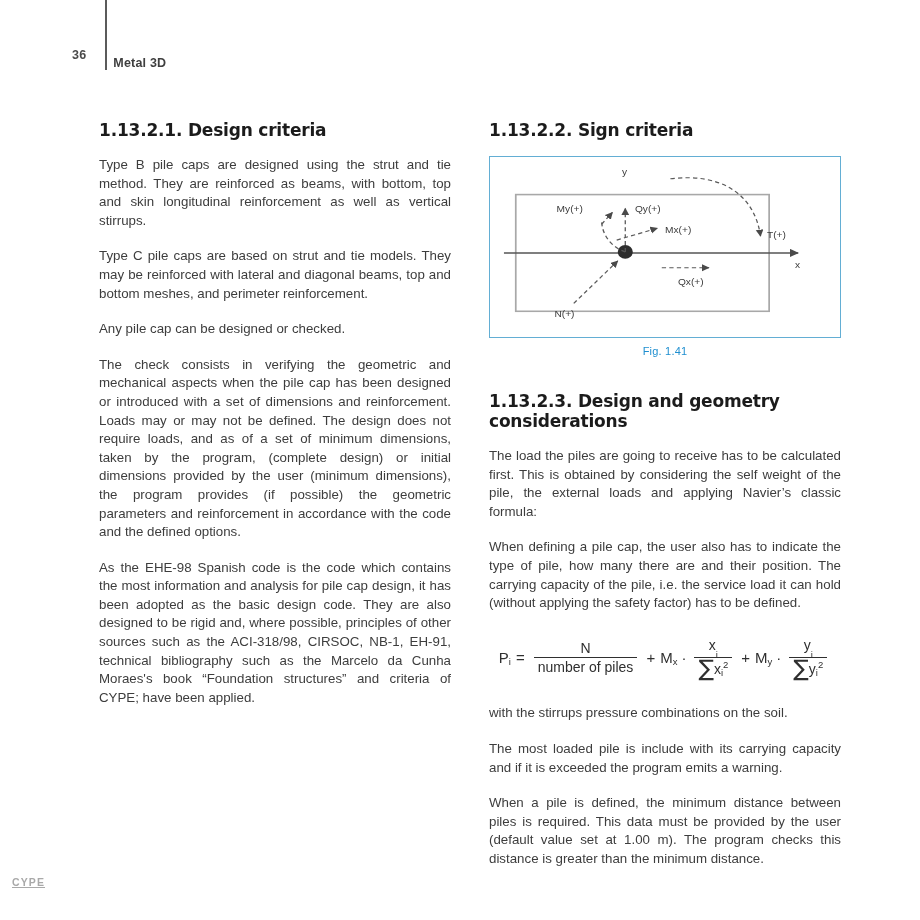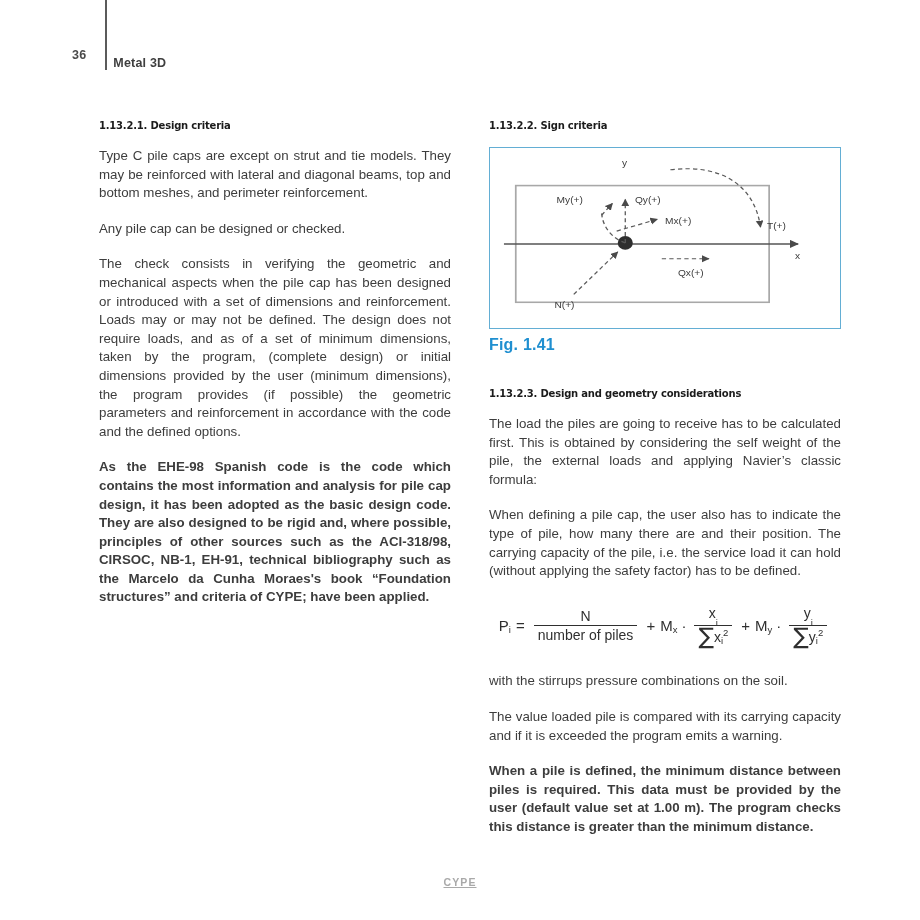--- a/index.html
+++ b/index.html
@@ -52,53 +52,54 @@
   .col {
     position: absolute;
     top: 120px;
     width: 352px;
   }
   .col-left  { left: 99px;  }
   .col-right { left: 489px; }
 
   h2.sec {
     font-family: "DejaVu Sans", sans-serif;
-    font-size: 10px;
+    font-size: 17px;
     font-weight: bold;
     color: #1b1b1b;
     margin: 0 0 16px 0;
     letter-spacing: -0.2px;
   }
 
   p.body {
     font-size: 13.3px;
     line-height: 18.6px;
     text-align: justify;
     margin: 0 0 17px 0;
     color: #3d3d3d;
     -webkit-hyphens: manual;
     hyphens: manual;
   }
-  p.body:last-child { margin-bottom: 0; font-weight: bold; }
+  p.body:last-child { margin-bottom: 0; }
 
   
   .figure-block {
     margin: 0 0 34px 0;
   }
   .figure-frame {
     border: 1.6px solid #63aed4;
     width: 100%;
     height: 182px;
     box-sizing: border-box;
     background: #fff;
     position: relative;
   }
   .figcaption {
-    font-size: 16px;
-    font-weight: bold;
+    text-align: center;
+    font-size: 11px;
+    font-weight: normal;
     color: #1f8fd0;
     margin-top: 7px;
     letter-spacing: 0.2px;
   }
 
   
   .formula {
     display: flex;
     justify-content: center;
     align-items: center;
@@ -130,43 +131,44 @@
     display: flex;
     align-items: center;
   }
   .sigma { font-size: 23px; line-height: 0.85; font-family: "DejaVu Sans", sans-serif; }
   .op { margin: 0 5px; font-size: 15px; }
   .dot { margin: 0 4px; font-size: 15px; }
 
   
   .footer {
     position: absolute;
-    left: 0;
+    left: 12px;
     right: 0;
     top: 876px;
-    text-align: center;
+    text-align: left;
     font-size: 10.5px;
     color: #a9a9a9;
     letter-spacing: 1.1px;
     font-weight: bold;
     text-decoration: underline;
   }
 </style>
 </head>
 <body>
 
 <div class="head-rule"></div>
 <div class="runhead">
   <span class="pagenum">36</span>
   <span class="booktitle">Metal 3D</span>
 </div>
 
 <div class="col col-left">
   <h2 class="sec">1.13.2.1. Design criteria</h2>
-  <p class="body">Type C pile caps are except on strut and tie models. They may be reinforced with lateral and diagonal beams, top and bottom meshes, and perimeter reinforcement.</p>
+  <p class="body">Type B pile caps are designed using the strut and tie method. They are reinforced as beams, with bottom, top and skin longitudinal reinforcement as well as vertical stirrups.</p>
+  <p class="body">Type C pile caps are based on strut and tie models. They may be reinforced with lateral and diagonal beams, top and bottom meshes, and perimeter reinforcement.</p>
   <p class="body">Any pile cap can be designed or checked.</p>
   <p class="body">The check consists in verifying the geometric and mechanical aspects when the pile cap has been designed or introduced with a set of dimensions and reinforcement. Loads may or may not be defined. The design does not require loads, and as of a set of minimum dimensions, taken by the program, (complete design) or initial dimensions provided by the user (minimum dimensions), the program provides (if possible) the geometric parameters and reinforcement in accordance with the code and the defined options.</p>
   <p class="body">As the EHE-98 Spanish code is the code which contains the most information and analysis for pile cap design, it has been adopted as the basic design code. They are also designed to be rigid and, where possible, principles of other sources such as the ACI-318/98, CIRSOC, NB-1, EH-91, technical bibliography such as the Marcelo da Cunha Moraes's book “Foundation structures” and criteria of CYPE; have been applied.</p>
 </div>
 
 <div class="col col-right">
   <h2 class="sec">1.13.2.2. Sign criteria</h2>
 
   <div class="figure-block">
     <div class="figure-frame">
@@ -263,17 +265,17 @@
             <span class="sigma">∑</span>
             <span>y</span>
             <span class="sub">i</span>
             <span class="sup">2</span>
           </span>
       </span>
     </div>
   </div>
 
   <p class="body">with the stirrups pressure combinations on the soil.</p>
-  <p class="body">The value loaded pile is compared with its carrying capacity and if it is exceeded the program emits a warning.</p>
+  <p class="body">The most loaded pile is include with its carrying capacity and if it is exceeded the program emits a warning.</p>
   <p class="body">When a pile is defined, the minimum distance between piles is required. This data must be provided by the user (default value set at 1.00 m). The program checks this distance is greater than the minimum distance.</p>
 </div>
 
 <div class="footer">CYPE</div>
 
 </body></html>

